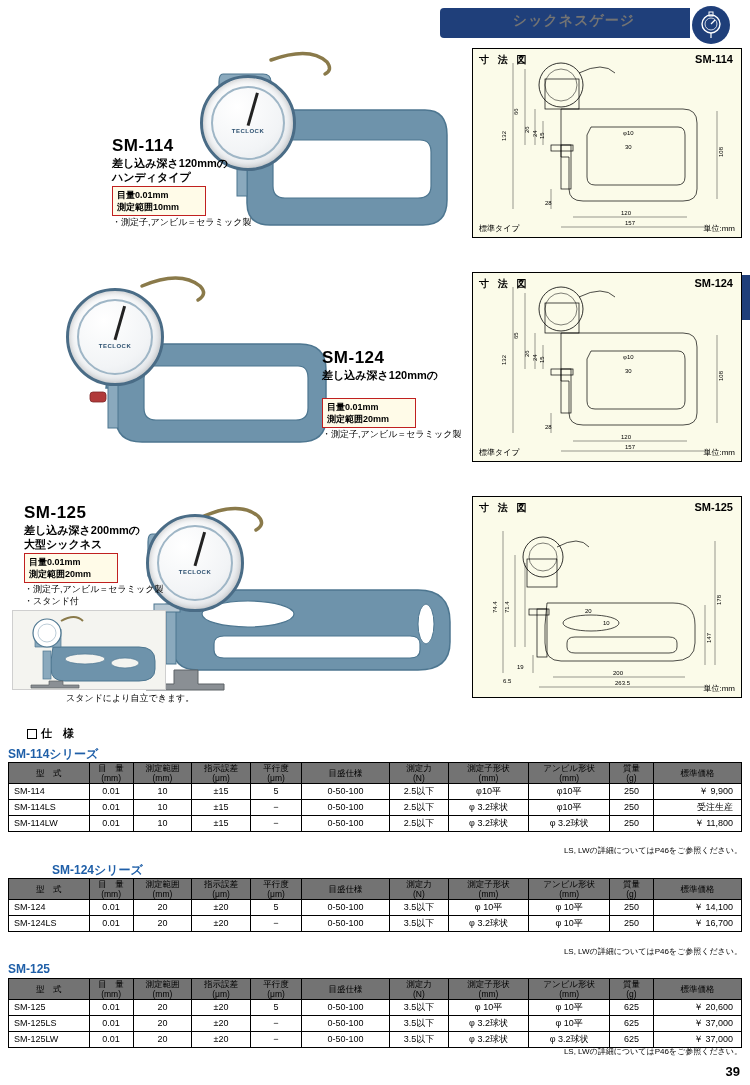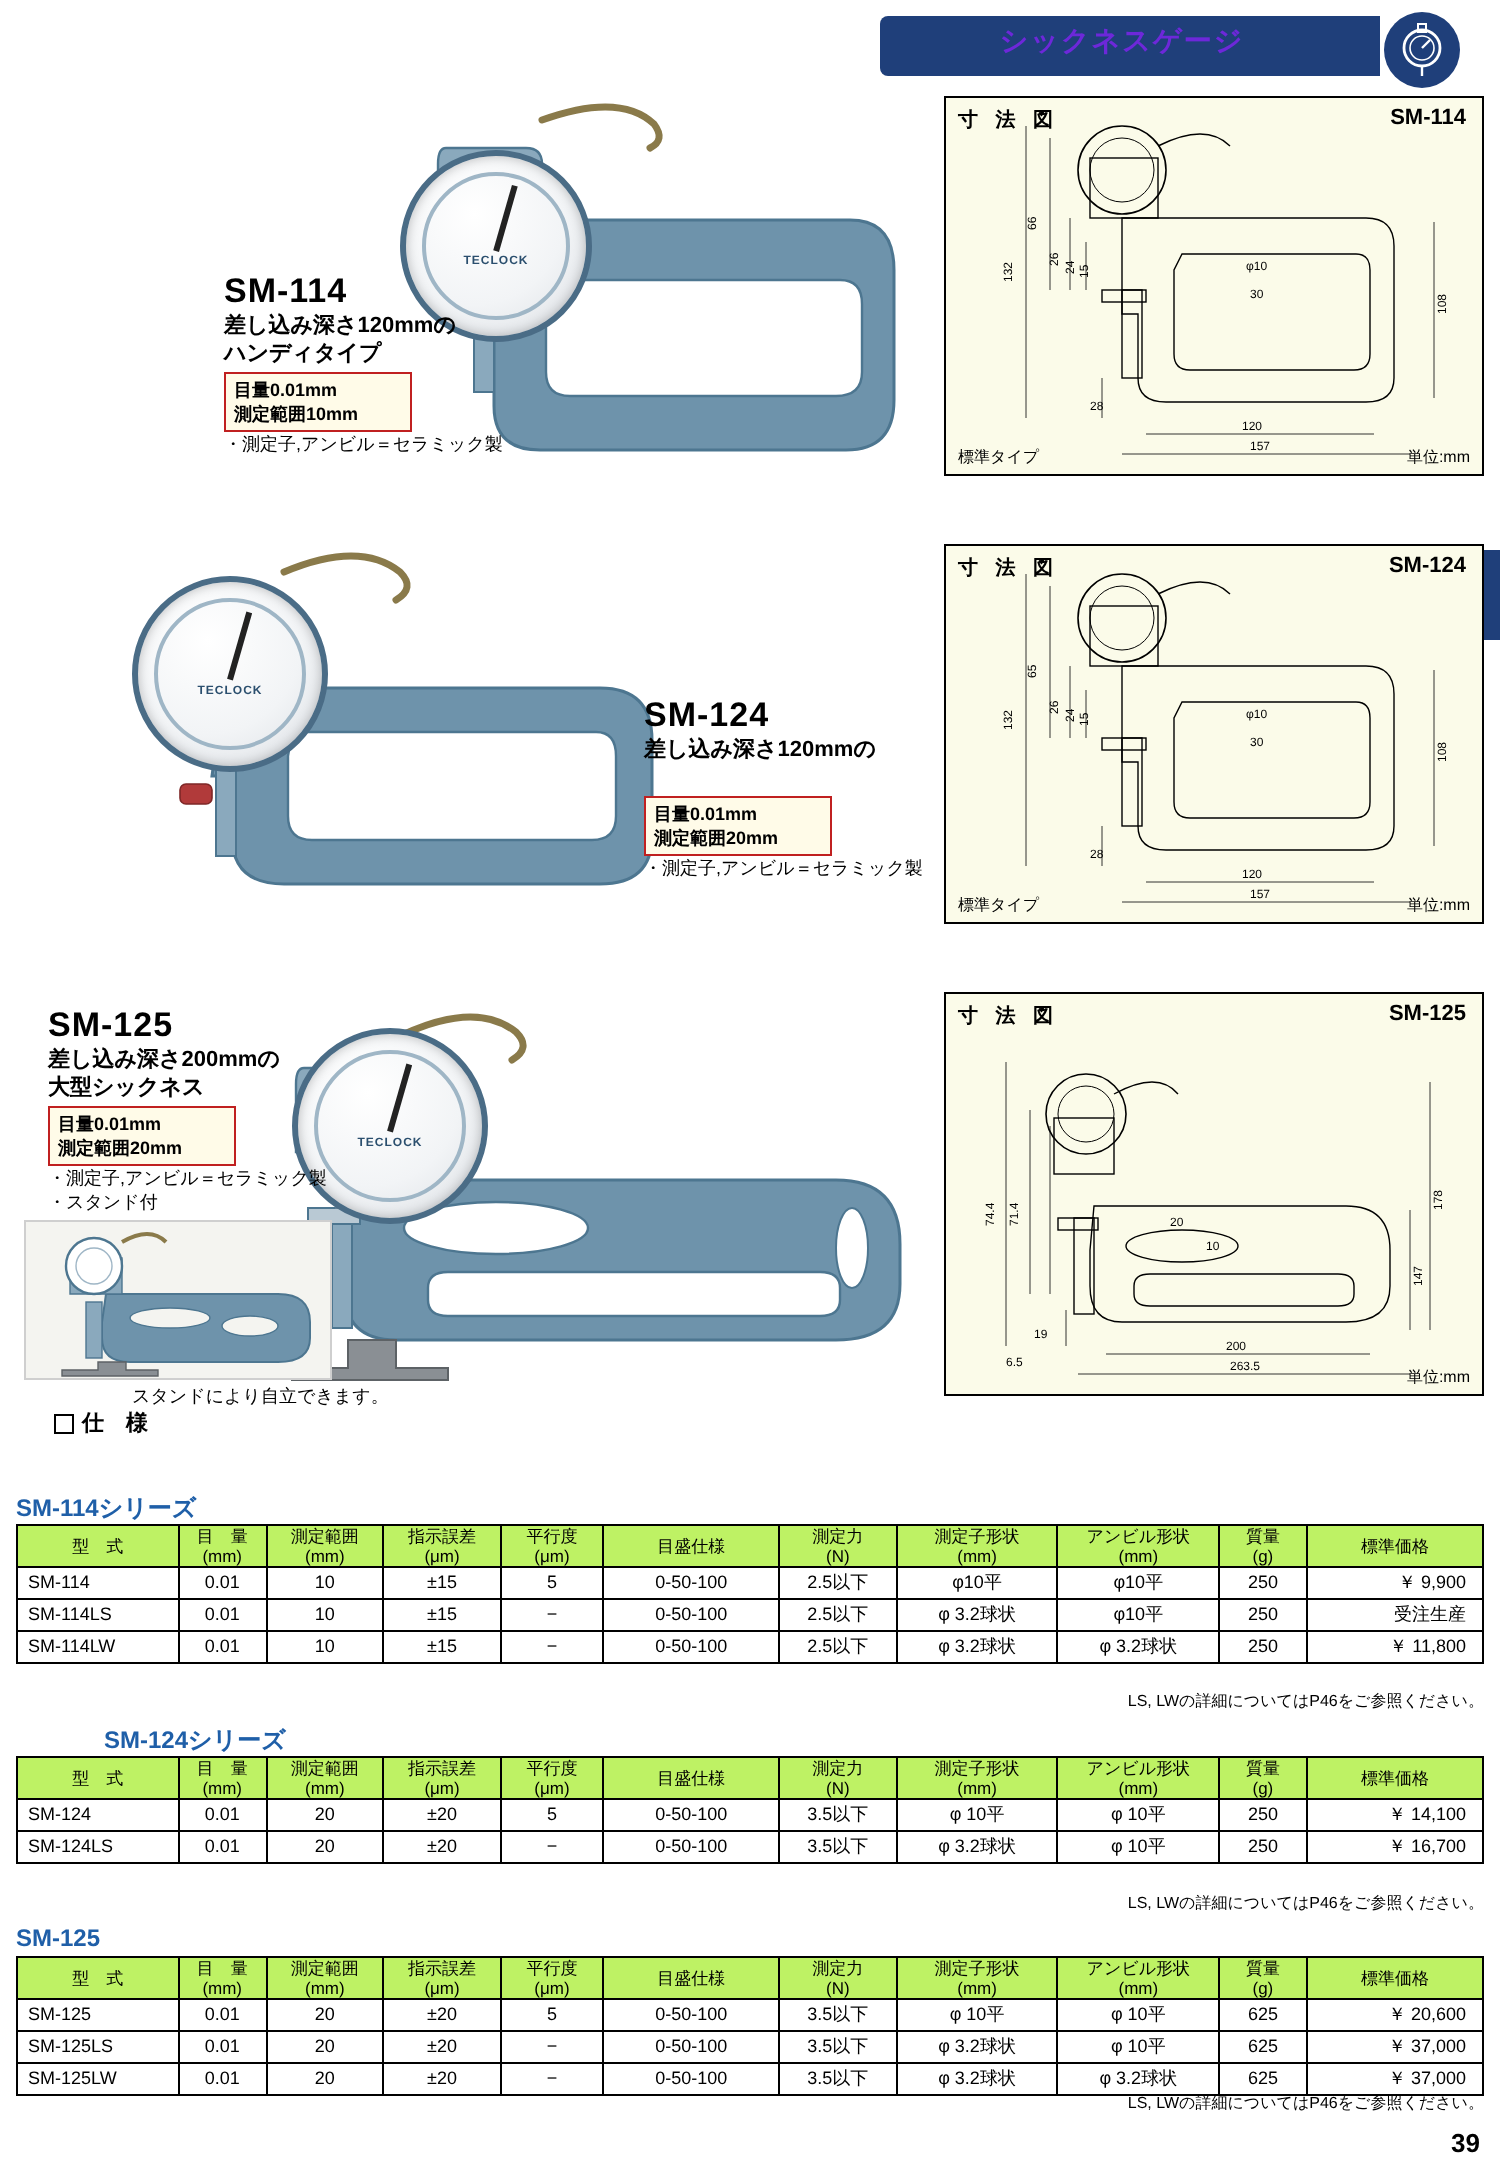--- a/index.html
+++ b/index.html
@@ -13,23 +13,23 @@
   }
   .page{position:relative;width:750px;height:1085px;}
 
   
   .hdr{position:absolute;left:440px;top:6px;width:310px;height:38px;}
   .hdr-bar{
     position:absolute;left:0;top:2px;width:250px;height:30px;
     background:#1f3f7a;border-radius:4px 0 0 4px;
   }
   .hdr-bar-txt{
-    position:absolute;left:0;top:0;width:242px;height:30px;
+    position:absolute;left:13px;top:0;width:242px;height:30px;
     display:flex;align-items:center;justify-content:center;
-    color:#6d28d9;font-size:14px;font-weight:bold;letter-spacing:1px;
+    color:#737373;font-size:14px;font-weight:bold;letter-spacing:1px;
   }
   .hdr-circle{
     position:absolute;left:252px;top:0;width:38px;height:38px;
     border-radius:50%;background:#1f3f7a;
     display:flex;align-items:center;justify-content:center;
   }
   .hdr-tab{
     position:absolute;left:728px;top:275px;width:22px;height:45px;
     background:#1f3f7a;border-radius:3px 0 0 3px;
   }
@@ -90,21 +90,21 @@
     position:absolute;font-size:12px;font-weight:bold;color:#1f5fa8;
   }
   table.spec{
     position:absolute;border-collapse:collapse;font-size:9px;
     background:#fff;
   }
   table.spec th,table.spec td{
     border:1px solid #000;text-align:center;padding:0;height:15px;
     font-weight:normal;line-height:11px;
   }
-  table.spec thead th{background:#bef264;font-size:8.5px;line-height:10px;}
+  table.spec thead th{background:#737373;font-size:8.5px;line-height:10px;}
   table.spec td.model{text-align:left;padding-left:5px;}
   table.spec td.price{text-align:right;padding-right:8px;}
   .tbl-note{position:absolute;font-size:8px;}
   .pagenum{position:absolute;right:10px;bottom:6px;font-size:13px;font-weight:bold;}
   .speclabel{position:absolute;font-size:11px;font-weight:bold;}
   .sq{display:inline-block;width:8px;height:8px;border:1px solid #000;margin-right:4px;vertical-align:middle;}
   .cap{position:absolute;font-size:9px;}
   .photo-inset{
     position:absolute;background:#f4f4f0;border:1px solid #cfcfcf;
   }
@@ -352,21 +352,21 @@
         <text x="44" y="172">19</text>
         <text x="30" y="186">6.5</text>
         <text x="140" y="178">200</text>
         <text x="142" y="188">263.5</text>
       </g>
     </svg>
     <div class="std"></div>
     <div class="unit">単位:mm</div>
   </div>
 
-  <div class="speclabel" style="left:10px;top:704px;padding-left:17px;">
+  <div class="speclabel" style="left:10px;top:726px;padding-left:17px;">
     <span class="sq"></span><span>仕　様</span>
   </div>
 
   <div class="sec-title" style="left:8px;top:746px;">SM-114シリーズ</div>
   <table class="spec" id="tbl0" style="left:8px;top:762px;width:734px;">
       <thead>
         <tr>
           <th style="width: 11%;">型　式</th>
           <th style="width: 6%;">目　量<br>(mm)</th>
           <th style="width: 8%;">測定範囲<br>(mm)</th>

